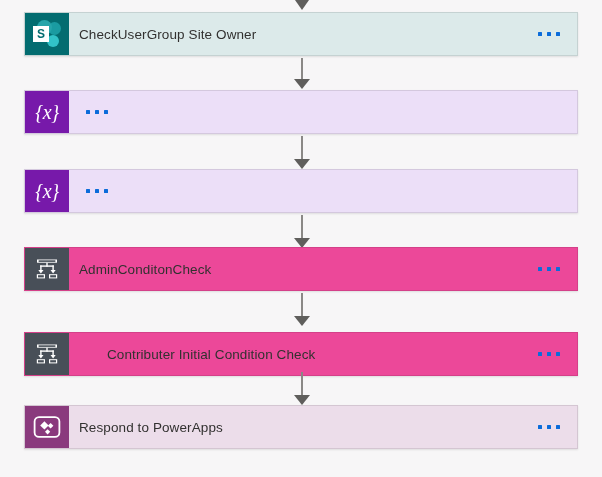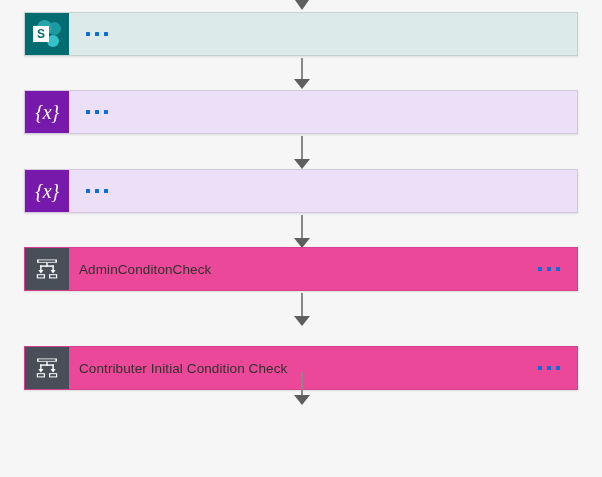--- a/index.html
+++ b/index.html
@@ -159,20 +159,21 @@
 
   <div class="card sharepoint" style="top:12px;">
     <div class="icon-box sharepoint">
       <div class="sp-glyph">
         <div class="c1"></div>
         <div class="c3"></div>
         <div class="c2"></div>
         <div class="sq">S</div>
       </div>
     </div>
+    <div class="title">CheckUserGroup Site Owner</div>
     <div class="menu">
       <span class="dot"></span>
       <span class="dot"></span>
       <span class="dot"></span>
     </div>
   </div>
 
   <div class="connector" style="top:58px; height:32px;">
     <div class="line" style="height:22px;"></div>
     <div class="head" style="top:21px;"></div>
@@ -233,21 +234,21 @@
       <span class="dot"></span>
       <span class="dot"></span>
     </div>
   </div>
 
   <div class="connector" style="top:293px; height:34px;">
     <div class="line" style="height:24px;"></div>
     <div class="head" style="top:23px;"></div>
   </div>
 
-  <div class="card condition" style="top:346px;">
+  <div class="card condition" style="top:332px;gap:28px;">
     <div class="icon-box condition">
       <svg class="cond-glyph" width="26" height="26" viewBox="0 0 26 26" aria-hidden="true">
         <rect x="3" y="3.5" width="20" height="3.2" fill="#ffffff"></rect>
         <rect x="4.6" y="4.3" width="16.8" height="1.6" fill="#484f58"></rect>
         <rect x="12.3" y="6.7" width="1.4" height="4" fill="#ffffff"></rect>
         <rect x="6.2" y="9.4" width="1.4" height="5.2" fill="#ffffff"></rect>
         <rect x="18.4" y="9.4" width="1.4" height="5.2" fill="#ffffff"></rect>
         <rect x="6.2" y="9.4" width="13.6" height="1.4" fill="#ffffff"></rect>
         <polygon points="4.3,14.0 9.5,14.0 6.9,17.4" fill="#ffffff"></polygon>
         <polygon points="16.5,14.0 21.7,14.0 19.1,17.4" fill="#ffffff"></polygon>
@@ -263,14 +264,30 @@
       <span class="dot"></span>
       <span class="dot"></span>
     </div>
   </div>
 
   <div class="connector" style="top:372px; height:34px;">
     <div class="line" style="height:24px;"></div>
     <div class="head" style="top:23px;"></div>
   </div>
 
+  <div class="card powerapps" style="top:405px;">
+    <div class="icon-box powerapps">
+      <svg class="pa-glyph" width="28" height="24" viewBox="0 0 28 24" aria-hidden="true">
+        <rect x="1.6" y="2.2" width="24.8" height="19.6" rx="4.4" ry="4.4" fill="none" stroke="#ffffff" stroke-width="1.8"></rect>
+        <polygon points="11.4,6.2 15.6,10.4 11.4,14.6 7.2,10.4" fill="#ffffff"></polygon>
+        <polygon points="17.6,8.0 20.4,10.8 17.6,13.6 14.8,10.8" fill="#ffffff"></polygon>
+        <polygon points="14.6,14.2 17.2,16.8 14.6,19.4 12.0,16.8" fill="#ffffff"></polygon>
+      </svg>
+    </div>
+    <div class="title">Respond to PowerApps</div>
+    <div class="menu">
+      <span class="dot"></span>
+      <span class="dot"></span>
+      <span class="dot"></span>
+    </div>
+  </div>
 
 </div>
 
 </body></html>

